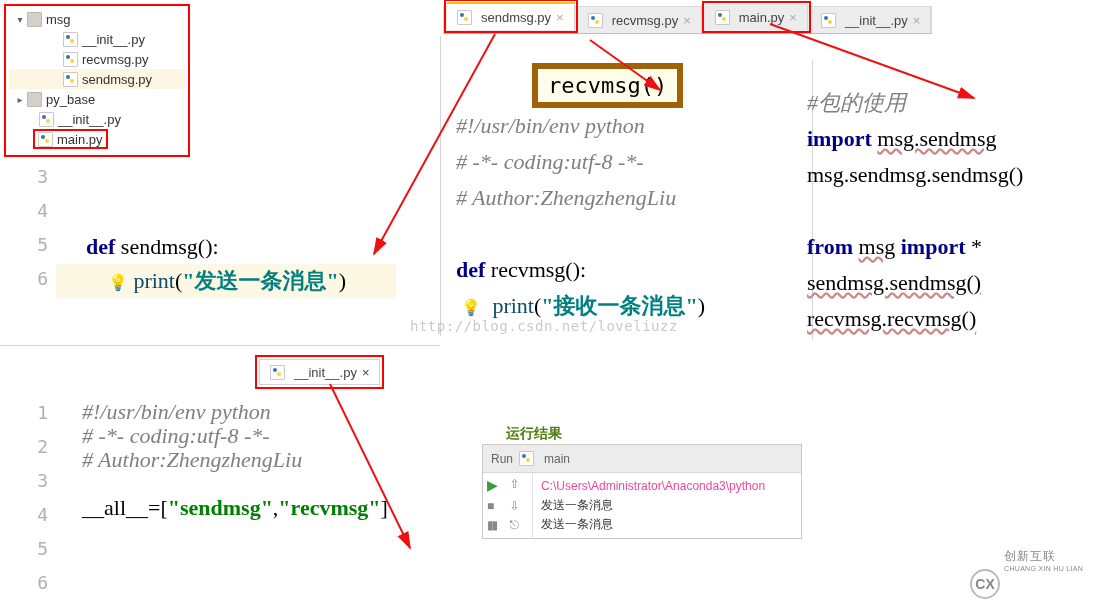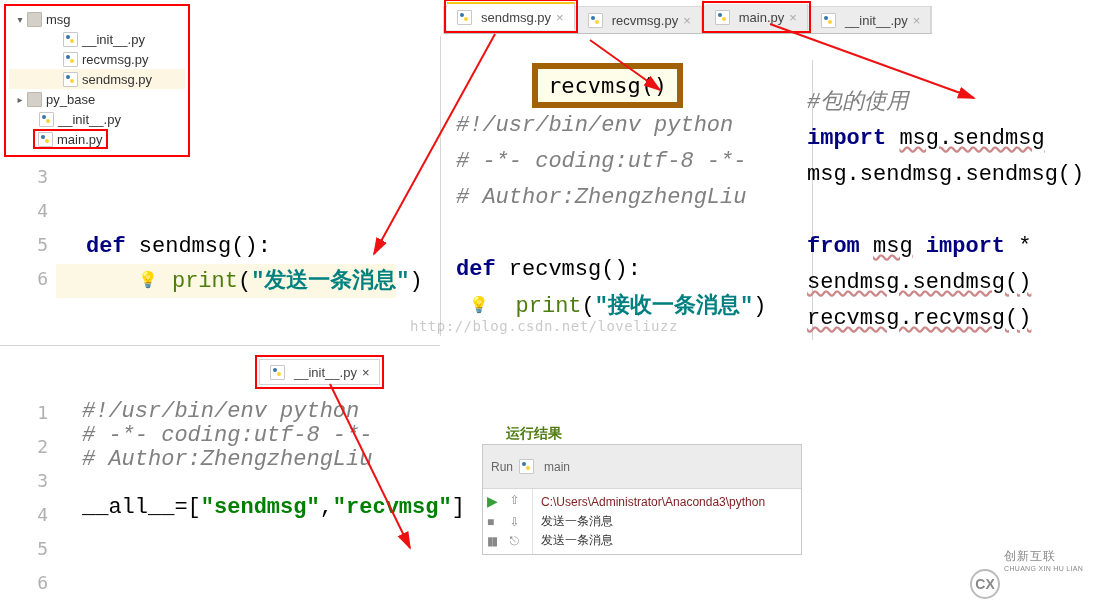--- a/index.html
+++ b/index.html
@@ -20,24 +20,24 @@
 
   
   .tabbar { position:absolute; left:443px; top:6px; height:28px; display:flex; align-items:flex-end; background:#ececec; border:1px solid #d9d9d9; border-bottom:1px solid #c0c0c0; }
   .tab { height:26px; display:flex; align-items:center; gap:5px; padding:0 10px; font-size:13px; color:#444; background:#ececec; border-right:1px solid #d4d4d4; position:relative; }
   .tab.active { background:#fff; border-top:2px solid #f5c518; height:28px; }
   .tab .close { color:#aaa; font-size:13px; }
   .tab-box { border:2px solid #f00; padding:1px; }
 
   
   .gutter { position:absolute; left:0; width:58px; text-align:right; padding-right:10px; color:#b0b0b0; font-size:18px; line-height:34px; font-family:Consolas,monospace; }
-  .code { font-size:22px; line-height:34px; font-family:Liberation Mono, monospace; white-space:pre; }
+  .code { font-size:22px; line-height:34px; font-family:Liberation Serif, serif; white-space:pre; }
   .kw { color:#000080; font-weight:bold; }
   .fn { color:#000; }
-  .call { color:#4d7c0f; }
+  .call { color:#0c4a6e; }
   .str { color:#008080; font-weight:bold; }
   .str2{ color:#008000; font-weight:bold; }
   .cm  { color:#808080; font-style:italic; }
   .id-uline { text-decoration:underline; text-decoration-color:#c88; text-decoration-style:wavy; }
   .watermark { position:absolute; color:#666; font:14px Consolas,monospace; letter-spacing:.5px; opacity:.35; }
 
   
   #sendmsg-gutter { top:160px; left:0; }
   #sendmsg-code   { position:absolute; top:230px; left:86px; }
   .hl-line { position:absolute; left:56px; width:340px; height:34px; background:#fcf8e3; }
@@ -52,26 +52,26 @@
 
   
   #init-tab-wrap { position:absolute; left:255px; top:355px; border:2px solid #f00; padding:2px; }
   #init-tab { height:26px; display:flex; align-items:center; gap:5px; padding:0 10px; font-size:13px; color:#444; background:#fff; border:1px solid #d4d4d4; }
   #init-gutter { top:396px; left:0; }
   #init-code { position:absolute; top:400px; left:82px; font-size:22px; line-height:24px; }
 
   
   .run-title { position:absolute; left:506px; top:425px; color:#4d7c0f; font-size:14px; font-weight:bold; }
   .run-panel { position:absolute; left:482px; top:444px; width:320px; border:1px solid #c9c9c9; background:#f3f3f3; font-size:12px; }
-  .run-head { display:flex; align-items:center; gap:6px; padding:14px 8px; background:#ececec; border-bottom:1px solid #d7d7d7; color:#666; }
+  .run-head { display:flex; align-items:center; gap:6px; padding:6px 8px; background:#ececec; border-bottom:1px solid #d7d7d7; color:#666; }
   .run-body { display:flex; background:#fff; }
   .run-tools { width:50px; padding:4px; display:grid; grid-template-columns:1fr 1fr; gap:4px; font-size:12px; color:#888; border-right:1px solid #e2e2e2; }
   .pbtn { color:#389e38; font-size:14px; }
   .run-out { flex:1; padding:4px 8px; font-family:"Microsoft YaHei",sans-serif; line-height:19px; color:#333; }
-  .run-path { color:#7f1d1d; white-space:nowrap; overflow:hidden; }
+  .run-path { color:#ec4899; white-space:nowrap; overflow:hidden; }
 
   
   .logo { position:absolute; right:12px; bottom:8px; display:flex; align-items:center; gap:4px; color:#888; font-size:11px; }
   .logo .mark { width:30px; height:30px; border:2px solid #bbb; border-radius:15px; display:flex; align-items:center; justify-content:center; font-weight:bold; color:#888; font-size:14px;margin-top:48px; }
   .logo .cn{font-size:12px;font-weight:normal;letter-spacing:1px;}
 
   
   svg.arrows { position:absolute; left:0; top:0; width:1095px; height:607px; pointer-events:none; }
 
   

